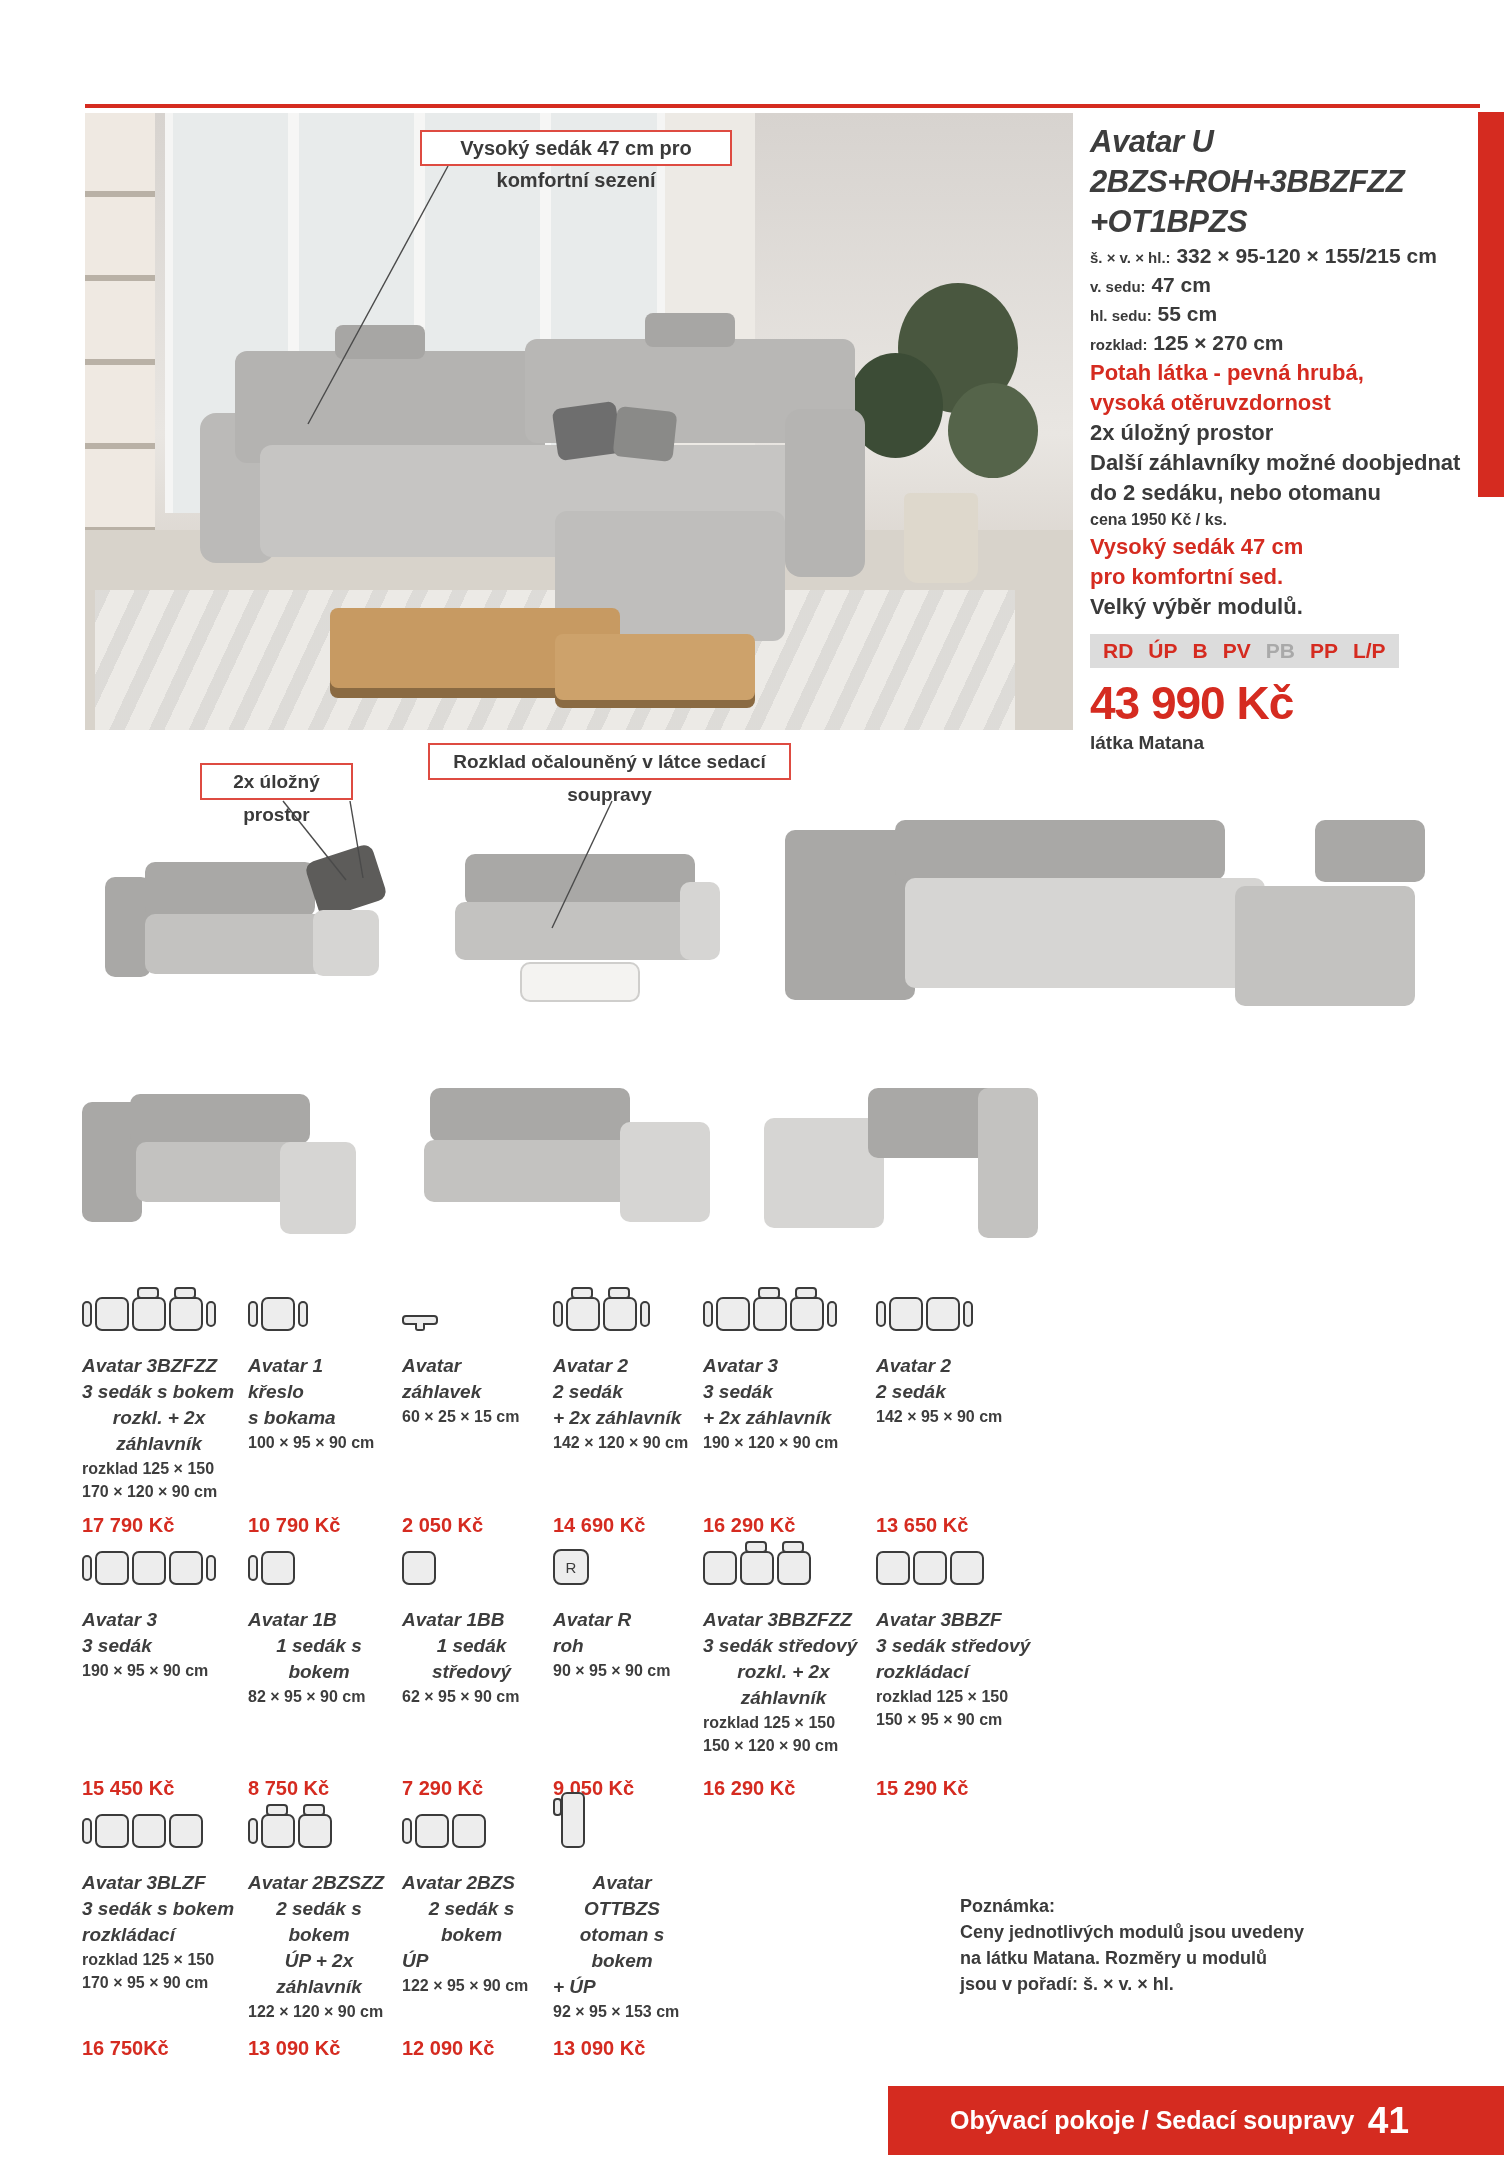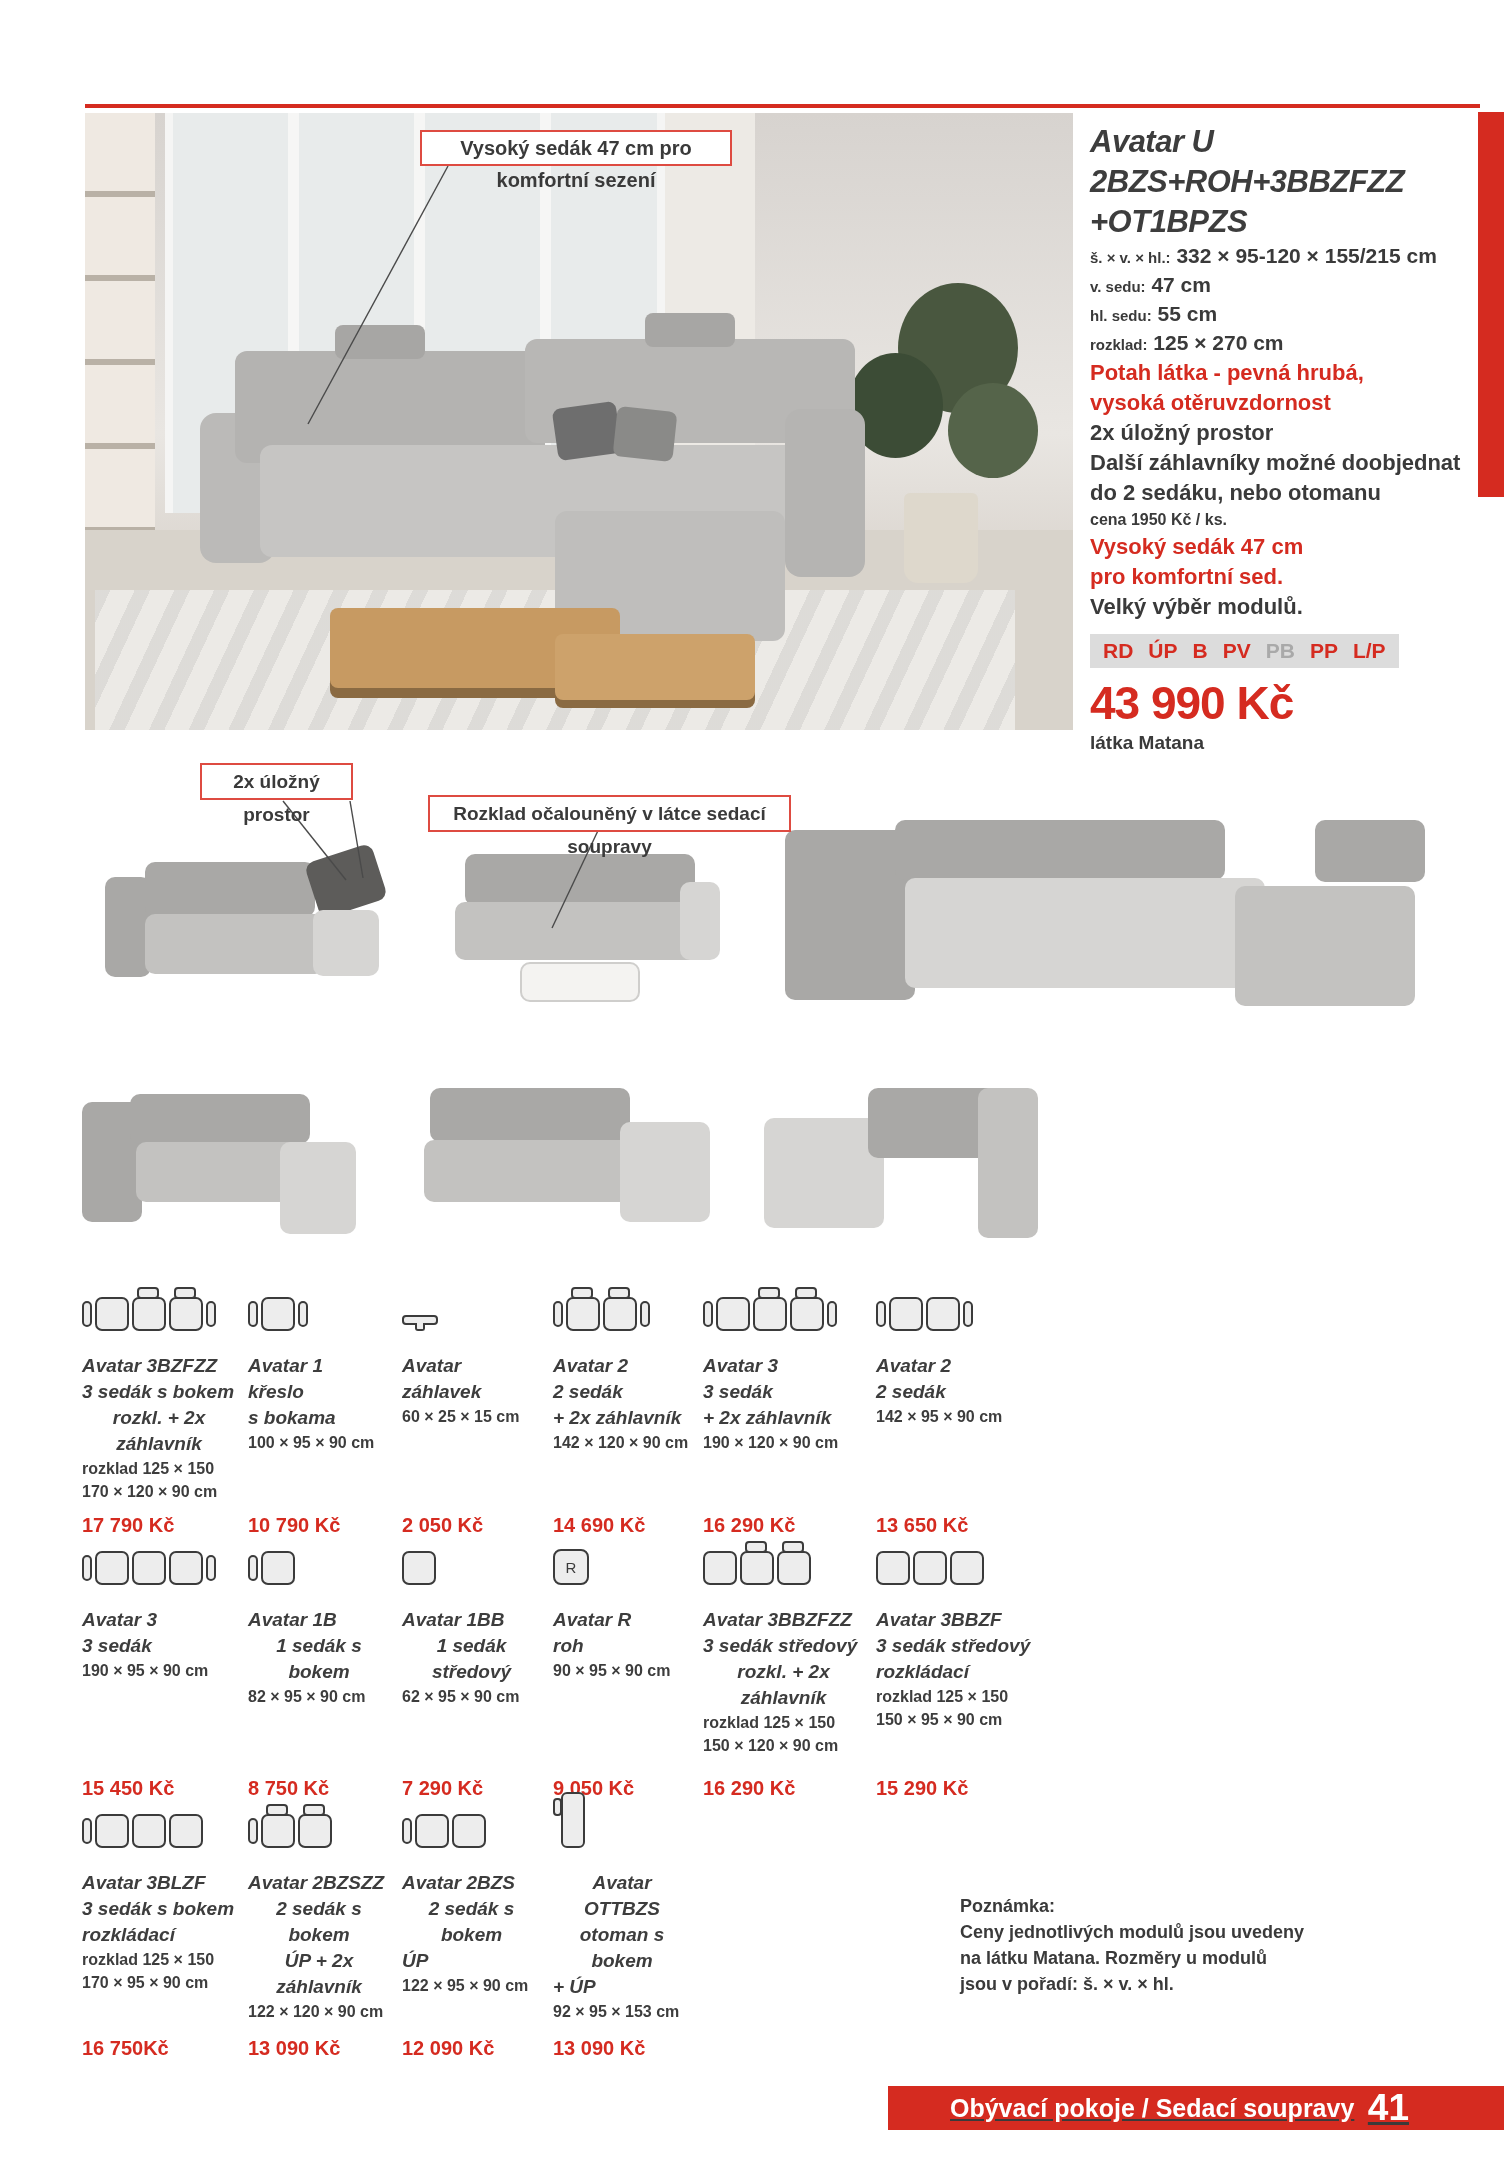--- a/index.html
+++ b/index.html
@@ -44,21 +44,21 @@
   .hz-pill1{position:absolute;left:470px;top:292px;width:64px;height:52px;background:#6e6e6e;border-radius:8px;transform:rotate(-8deg);}
   .hz-pill2{position:absolute;left:530px;top:296px;width:60px;height:50px;background:#8a8a88;border-radius:8px;transform:rotate(6deg);}
   .hz-table1{position:absolute;left:245px;bottom:42px;width:290px;height:80px;background:#c79a62;border-radius:8px;box-shadow:0 10px 0 #8a6a42;}
   .hz-table2{position:absolute;left:470px;bottom:30px;width:200px;height:66px;background:#cda26b;border-radius:8px;box-shadow:0 8px 0 #8a6a42;}
 
   
   .callout{position:absolute;background:#fff;border:2px solid #de4b41;color:var(--dark);
            font-weight:bold;text-align:center;z-index:5;}
   .co-top{left:420px;top:130px;width:312px;height:36px;font-size:20px;line-height:32px;}
   .co-storage{left:200px;top:763px;width:153px;height:37px;font-size:19px;line-height:33px;}
-  .co-fold{left:428px;top:795px;width:363px;height:37px;font-size:19px;line-height:33px;}
+  .co-fold{left:428px;top:743px;width:363px;height:37px;font-size:19px;line-height:33px;}
 
   .leaders{position:absolute;left:0;top:0;z-index:4;pointer-events:none;}
   .leaders line{stroke:#4a4a4a;stroke-width:1.4;}
 
   
   .info{position:absolute;left:1090px;top:122px;width:386px;}
   .p-name div{font-size:31px;line-height:40px;font-weight:bold;font-style:italic;color:#3d3d3d;letter-spacing:-0.5px;}
   .spec-row{line-height:27px;white-space:nowrap;}
   .spec-label{font-size:15px;font-weight:bold;}
   .spec-value{font-size:21px;font-weight:bold;}
@@ -102,22 +102,22 @@
   .mod-name,.mod-desc{font-size:19px;line-height:26px;font-weight:bold;font-style:italic;color:#3d3d3d;}
   .mod-dim{font-size:16px;line-height:23px;font-weight:bold;color:#3d3d3d;}
   .mod-price{font-size:20px;font-weight:bold;color:var(--red);margin-top:auto;}
 
   
   .note{position:absolute;left:960px;top:1893px;width:430px;}
   .note-title{font-size:18px;font-weight:bold;line-height:26px;}
   .note-line{font-size:18px;font-weight:bold;line-height:26px;}
 
   
-  .footer{position:absolute;left:888px;right:0;top:2086px;height:44px;background:var(--red);
-          display:flex;align-items:center;text-decoration:underline;}
+  .footer{position:absolute;left:888px;right:0;top:2086px;height:69px;background:var(--red);
+          display:flex;align-items:center;}
   .footer .crumb{color:#fff;font-size:25px;font-weight:bold;margin-left:62px;}
   .footer .pnum{color:#fff;font-size:37px;font-weight:bold;margin-left:auto;margin-right:95px;}
 </style>
 </head>
 <body>
 
 <div class="page">
 
   <div class="title-rule"></div>
   <div class="edge-strip"></div>

